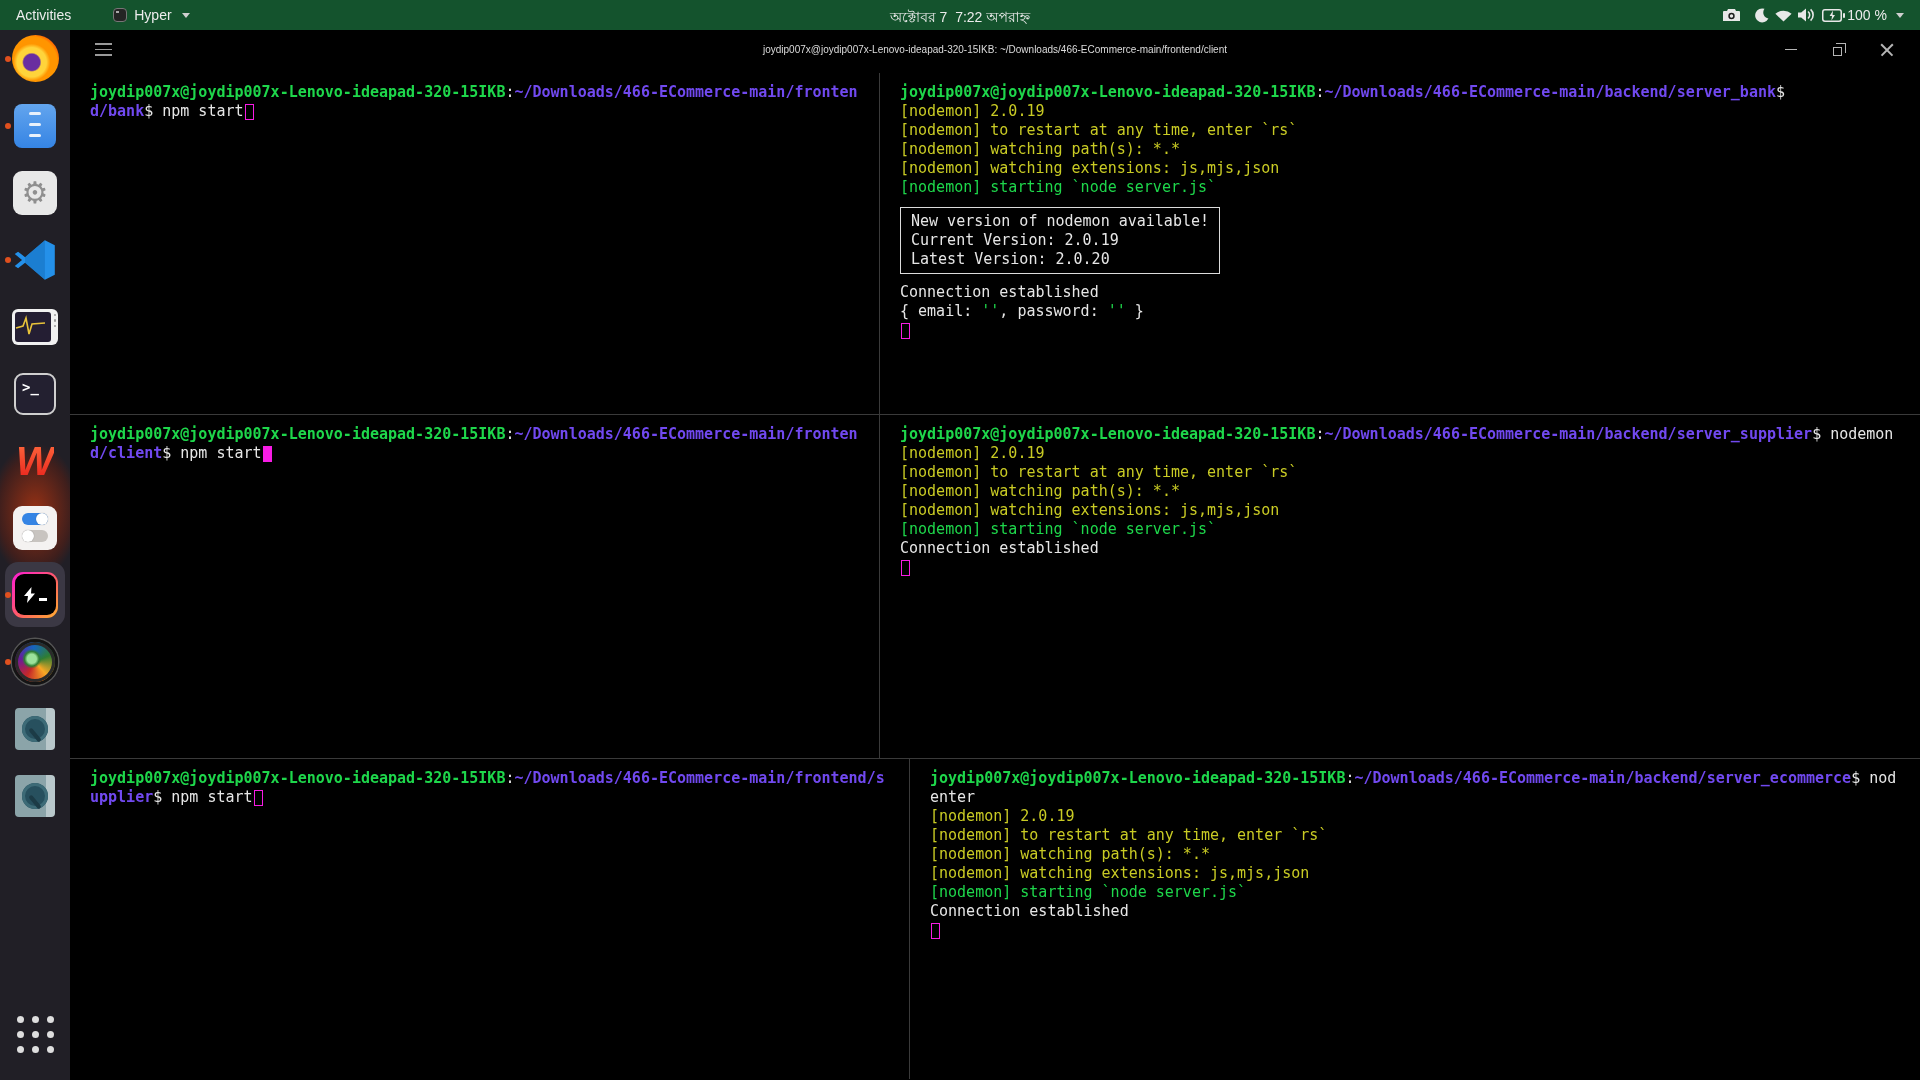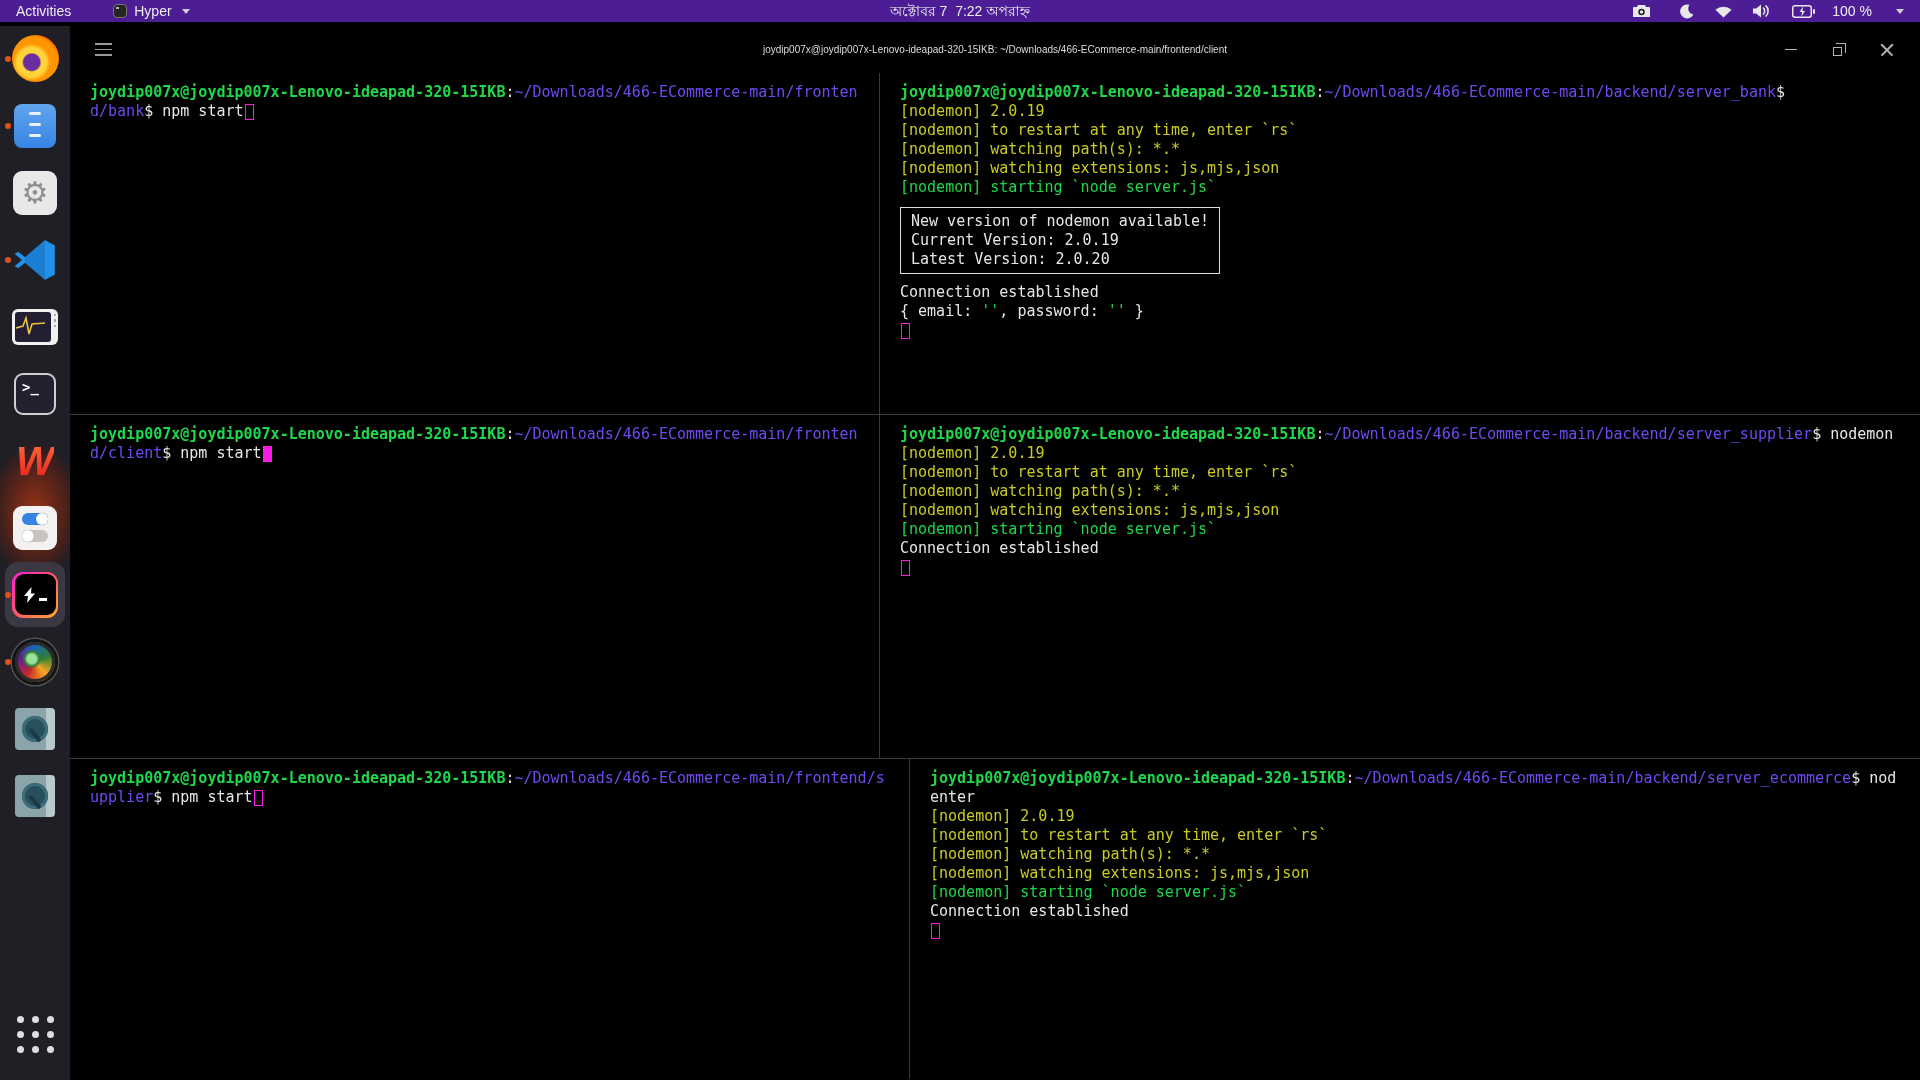--- a/index.html
+++ b/index.html
@@ -9,29 +9,29 @@
     --magenta:#f81ce5;
     --fg:#e6e6e6;
     --divider:#3a3a3a;
   }
   *{box-sizing:border-box}
   html,body{margin:0;padding:0}
   body{width:1920px;height:1080px;background:#000;overflow:hidden;position:relative;
        font-family:"Liberation Sans",sans-serif}
 
   
-  .topbar{position:absolute;top:0;left:0;right:0;height:22px;background:#4c1d95;color:#ececec;
-          display:flex;align-items:flex-start;font-size:14px;z-index:20}
+  .topbar{position:absolute;top:0;left:0;right:0;height:30px;background:#14532d;color:#ececec;
+          display:flex;align-items:flex-end;font-size:14px;z-index:20}
   .activities{padding:0 16px;height:100%;display:flex;align-items:center;cursor:default}
   .appmenu{display:flex;align-items:center;gap:7px;margin-left:26px;height:100%}
   .appmenu-icon{width:14px;height:14px;background:#242424;border:1.5px solid #777;border-radius:4px;position:relative}
   .appmenu-icon::after{content:"";position:absolute;left:2px;top:2px;width:3px;height:2px;background:#aaa}
   .caret{width:0;height:0;border-left:4px solid transparent;border-right:4px solid transparent;border-top:5px solid #cfcfcf;margin-left:3px}
   .clock{position:absolute;left:50%;transform:translateX(-50%);white-space:pre}
-  .sysicons{margin-left:auto;display:flex;align-items:center;gap:21px;padding-right:16px;height:100%}
+  .sysicons{margin-left:auto;display:flex;align-items:center;gap:6px;padding-right:16px;height:100%}
   .battery-label{font-size:14px;color:#ececec;margin-left:-4px}
 
   
   .dock{position:absolute;left:0;top:26px;bottom:0;width:70px;background:#211f26;z-index:10;
         display:flex;flex-direction:column;align-items:center;padding-top:9px}
   .dock-glow{position:absolute;left:0;top:400px;width:70px;height:170px;
              background:radial-gradient(ellipse 60px 90px at 50% 50%, rgba(190,55,15,.75), rgba(120,30,10,.35) 60%, transparent 75%);
              pointer-events:none}
   .dock-item{width:62px;height:47px;margin-bottom:20px;position:relative;display:flex;align-items:center;justify-content:center;z-index:1}
   .dock-item.active::before{content:"";position:absolute;left:1px;right:1px;top:-9px;bottom:-9px;background:#3b3844;border-radius:13px;z-index:-1}
@@ -98,21 +98,21 @@
   .trow1{height:342px;border-bottom:1px solid var(--divider)}
   .trow2{height:344px;border-bottom:1px solid var(--divider)}
   .trow3{height:320px}
   .tpane{padding:10px 12px 0 20px;overflow:hidden}
   .tpane-l{border-right:1px solid var(--divider)}
   .trow1 .tpane-l,.trow2 .tpane-l{width:810px}
   .trow3 .tpane-l{width:840px}
   .tpane-r{flex:1}
   .term-line{white-space:pre;min-height:19px}
   .c-user{color:var(--green);font-weight:bold}
-  .c-path{color:var(--purple);font-weight:normal}
+  .c-path{color:var(--purple);font-weight:bold}
   .c-plain{color:var(--fg)}
   .c-yellow{color:var(--yellow)}
   .c-green{color:var(--green)}
   .cursor{display:inline-block;width:9px;height:16px;vertical-align:text-bottom;margin-left:1px}
   .cursor.hollow{border:1.5px solid var(--magenta)}
   .cursor.solid{background:var(--magenta)}
   .nodemon-box{display:inline-block;border:1px solid #dcdcdc;padding:4px 10px;margin:10px 0 9px 0;color:var(--fg)}
 </style>
 </head>
 <body>

